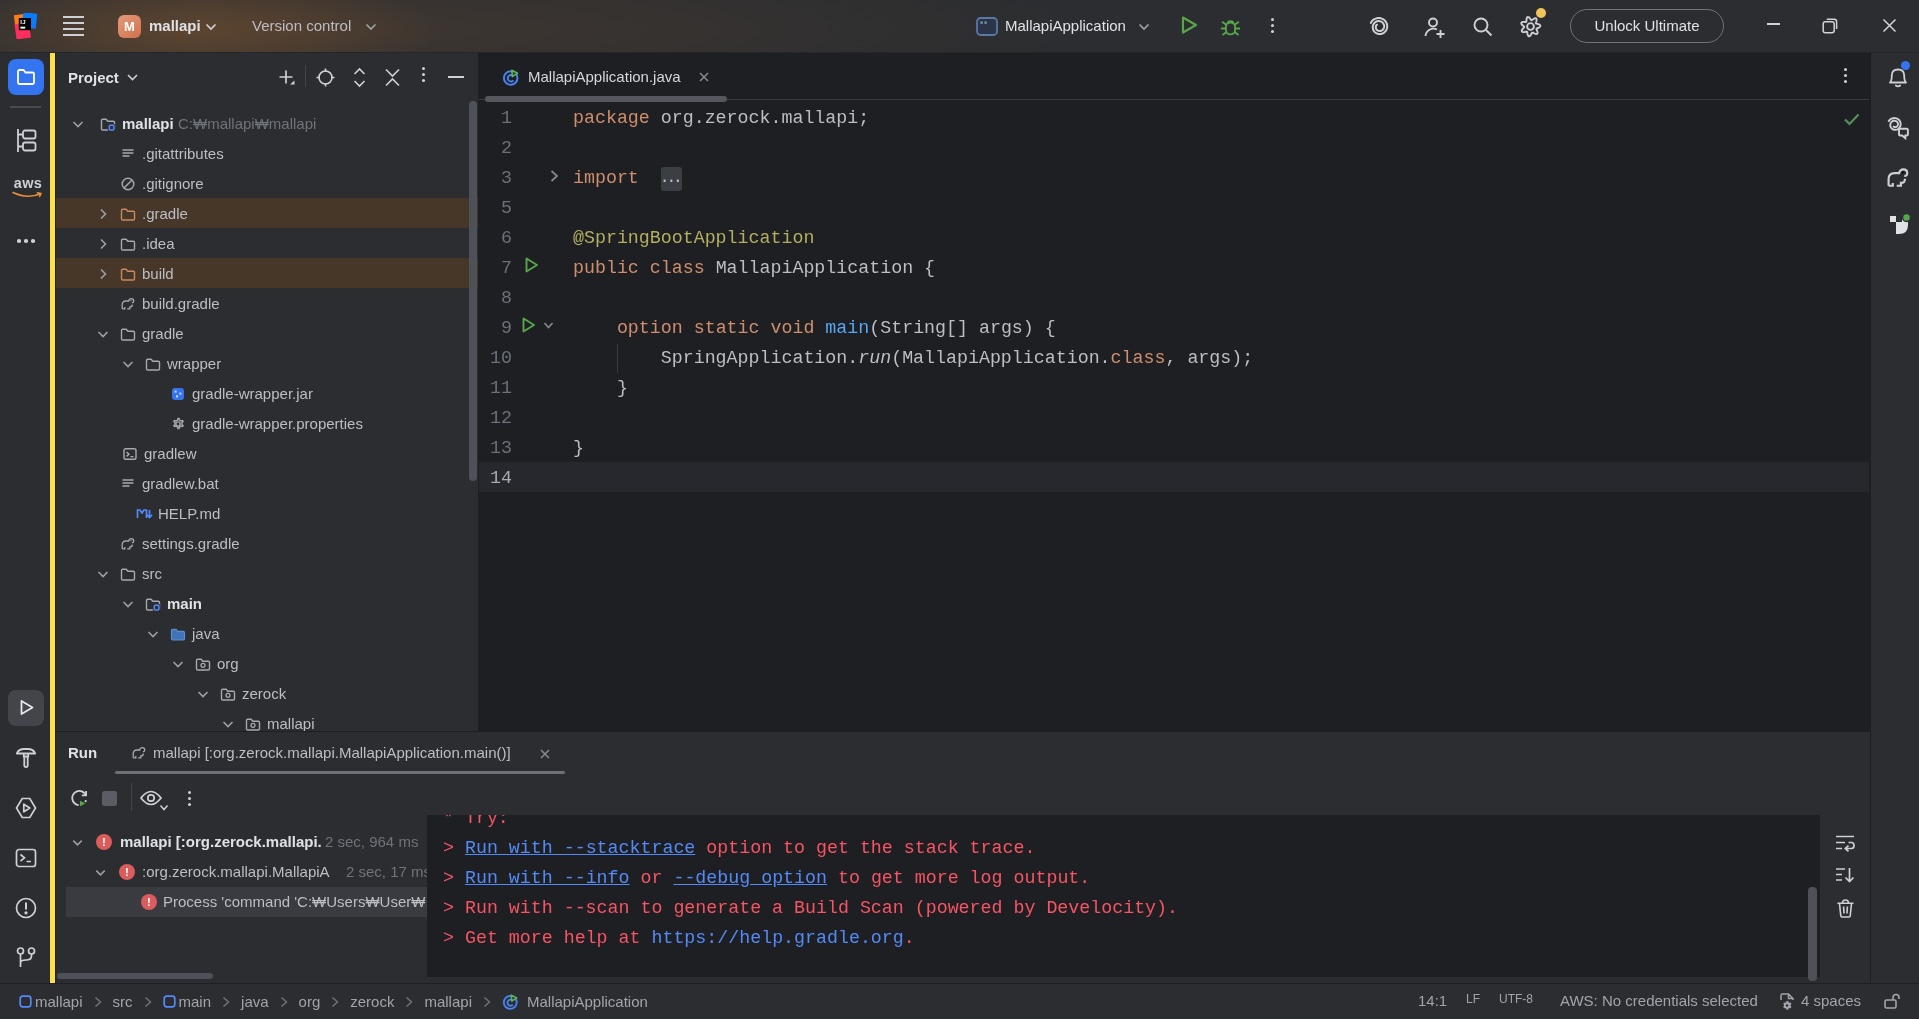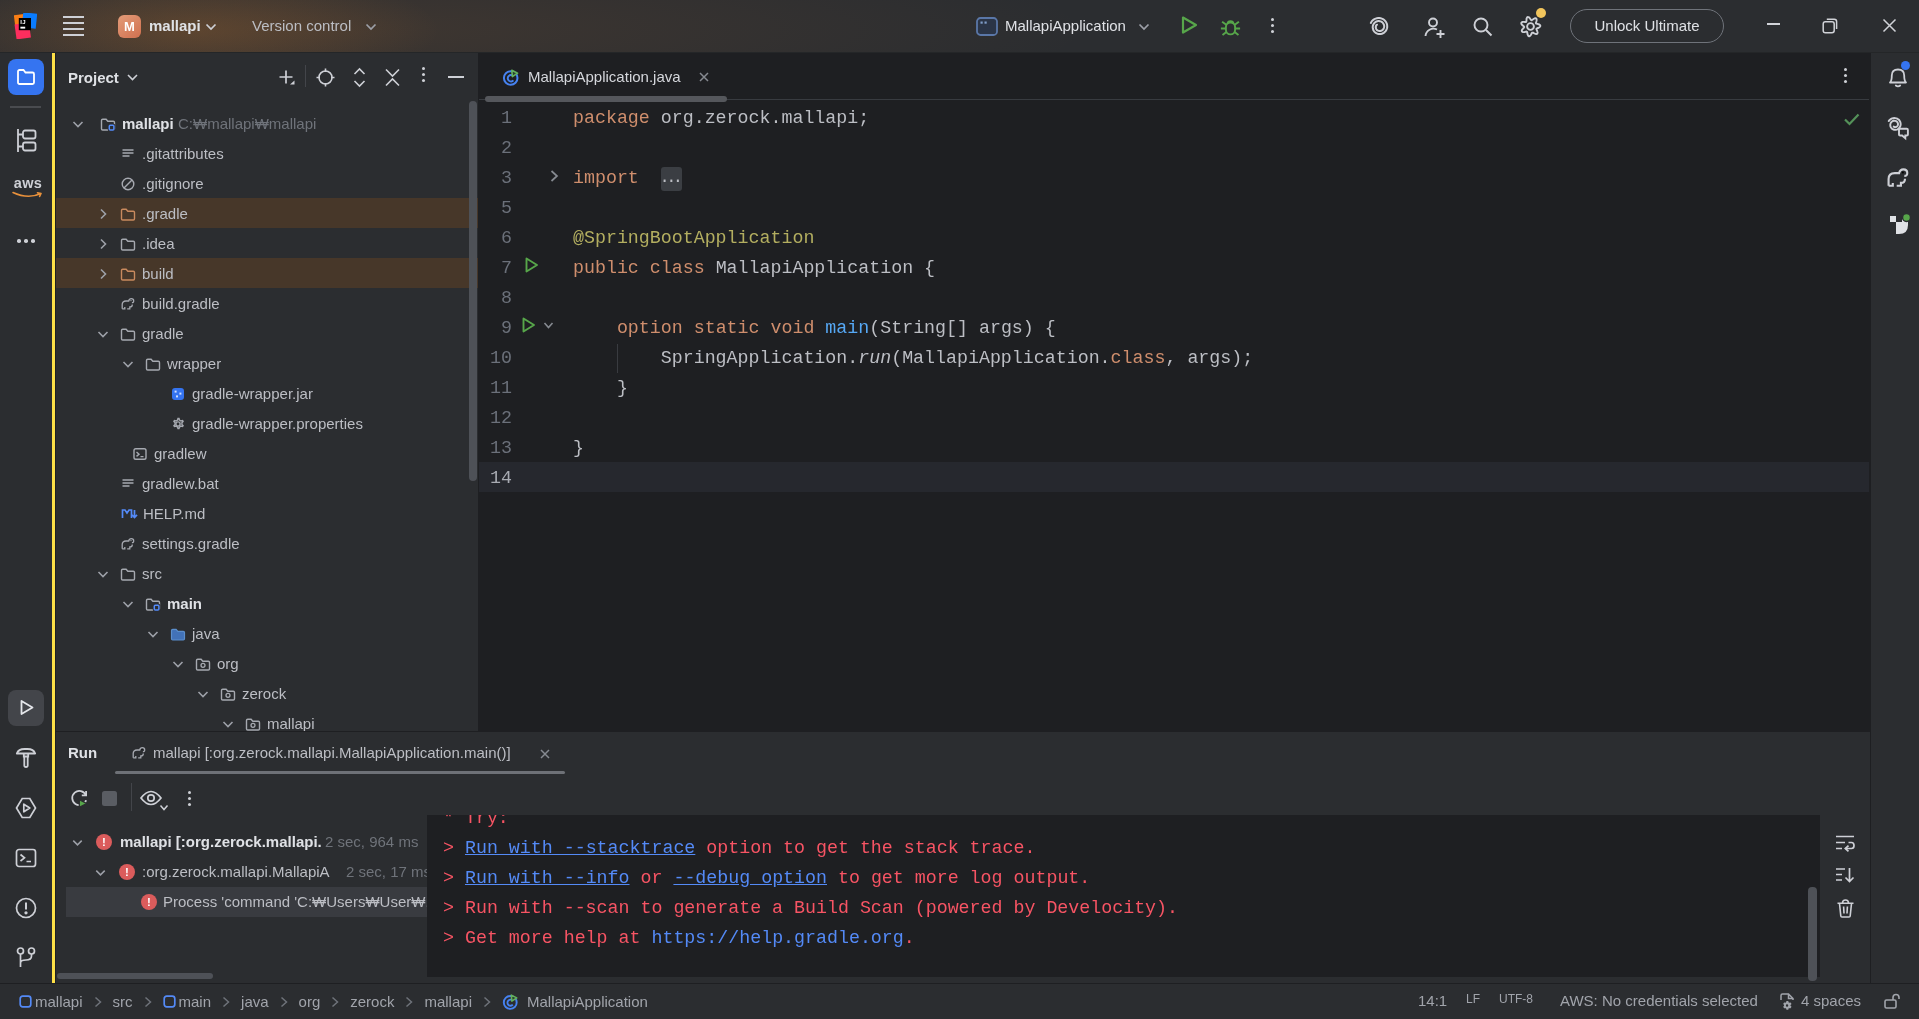--- a/index.html
+++ b/index.html
@@ -103,21 +103,21 @@
           <path d="M4.8 1.2 l7.5 0 a2.3 2.3 0 0 1 2.3 2.3 l0 7.5"></path>
         </g>
       </svg>
     <svg class="abs" style="left:1882px;top:18px;" width="15" height="15" viewBox="0 0 15 15">
         <path d="M1.5 1.5 L13.5 13.5 M13.5 1.5 L1.5 13.5" fill="none" stroke="#d1d3d8" stroke-width="1.5"></path>
       </svg>
   </div>
 
   <div class="abs" style="left:0;top:52px;width:1919px;height:1px;background:#242628;"></div>
 
-  <div class="abs" id="leftstrip" style="left:0;top:53px;width:55px;height:930px;background:#2b2d30;border-right:3px solid #fde047;">
+  <div class="abs" id="leftstrip" style="left:0;top:53px;width:55px;height:930px;background:#2b2d30;border-right:5px solid #fde047;">
 
     <div class="abs" style="left:8px;top:6px;width:36px;height:36px;border-radius:8px;background:#3574f0;"></div>
     <svg class="abs" style="left:16px;top:14px;" width="20" height="20" viewBox="0 0 20 20">
         <path d="M2 4.5 a1.5 1.5 0 0 1 1.5 -1.5 l4 0 l2 2.5 l7 0 a1.5 1.5 0 0 1 1.5 1.5 l0 8.5 a1.5 1.5 0 0 1 -1.5 1.5 l-13 0 a1.5 1.5 0 0 1 -1.5 -1.5 Z" fill="none" stroke="#fff" stroke-width="1.8"></path>
       </svg>
 
     <div class="abs" style="left:10px;top:53px;width:31px;height:1.6px;background:#494b4f;"></div>
 
     <svg class="abs" style="left:15px;top:75px;" width="23" height="25" viewBox="0 0 23 25">
         <g fill="none" stroke="#ced0d6" stroke-width="1.8">
@@ -331,36 +331,36 @@
           <rect x="6" y="9.4" width="2" height="2" fill="#cfe0ff"></rect>
         </svg>
       <span class="abs" style="left:136px;">gradle-wrapper.jar</span>
     </div>
     <div class="row ui" style="left:0;top:356px;width:422px;">
       <svg class="abs" style="left:114px;top:7px" width="16" height="16" viewBox="0 0 16 16">
           <use href="#gear16" stroke="#a6a9b0"></use>
         </svg>
       <span class="abs" style="left:136px;">gradle-wrapper.properties</span>
     </div>
-    <div class="row ui" style="left:12px;top:386px;width:341px;padding-left:12px;">
+    <div class="row ui" style="left:2px;top:386px;width:341px;padding-left:12px;">
       <svg class="abs" style="left:64px;top:7px" width="16" height="16" viewBox="0 0 16 16">
           <g fill="none" stroke="#a6a9b0" stroke-width="1.4">
             <rect x="2" y="2.8" width="12" height="10.4" rx="1.8"></rect>
             <path d="M4.5 6 L7 8.2 L4.5 10.4 M8.5 10.6 L11.5 10.6"></path>
           </g>
         </svg>
       <span class="abs" style="left:86px;">gradlew</span>
     </div>
     <div class="row ui" style="left:0;top:416px;width:422px;">
       <svg class="abs" style="left:64px;top:7px" width="16" height="16" viewBox="0 0 16 16">
           <use href="#textfile" stroke="#a6a9b0"></use>
         </svg>
       <span class="abs" style="left:86px;">gradlew.bat</span>
     </div>
-    <div class="row ui" style="left:1px;top:446px;width:422px;">
+    <div class="row ui" style="left:16px;top:446px;width:422px;">
       <svg class="abs" style="left:64px;top:7px" width="17" height="16" viewBox="0 0 17 16">
           <path d="M1.5 12 L1.5 4 L4 4 L6 7 L8 4 L10.5 4 L10.5 12" fill="none" stroke="#548af7" stroke-width="1.7"></path>
           <path d="M13.5 4 L13.5 11 M11 8.8 L13.5 11.5 L16 8.8" fill="none" stroke="#548af7" stroke-width="1.7"></path>
         </svg>
       <span class="abs" style="left:86px;">HELP.md</span>
     </div>
     <div class="row ui" style="left:0;top:476px;width:422px;">
       <svg class="abs" style="left:64px;top:7px" width="16" height="16" viewBox="0 0 16 16">
           <use href="#elephant" stroke="#a6a9b0"></use>
         </svg>

